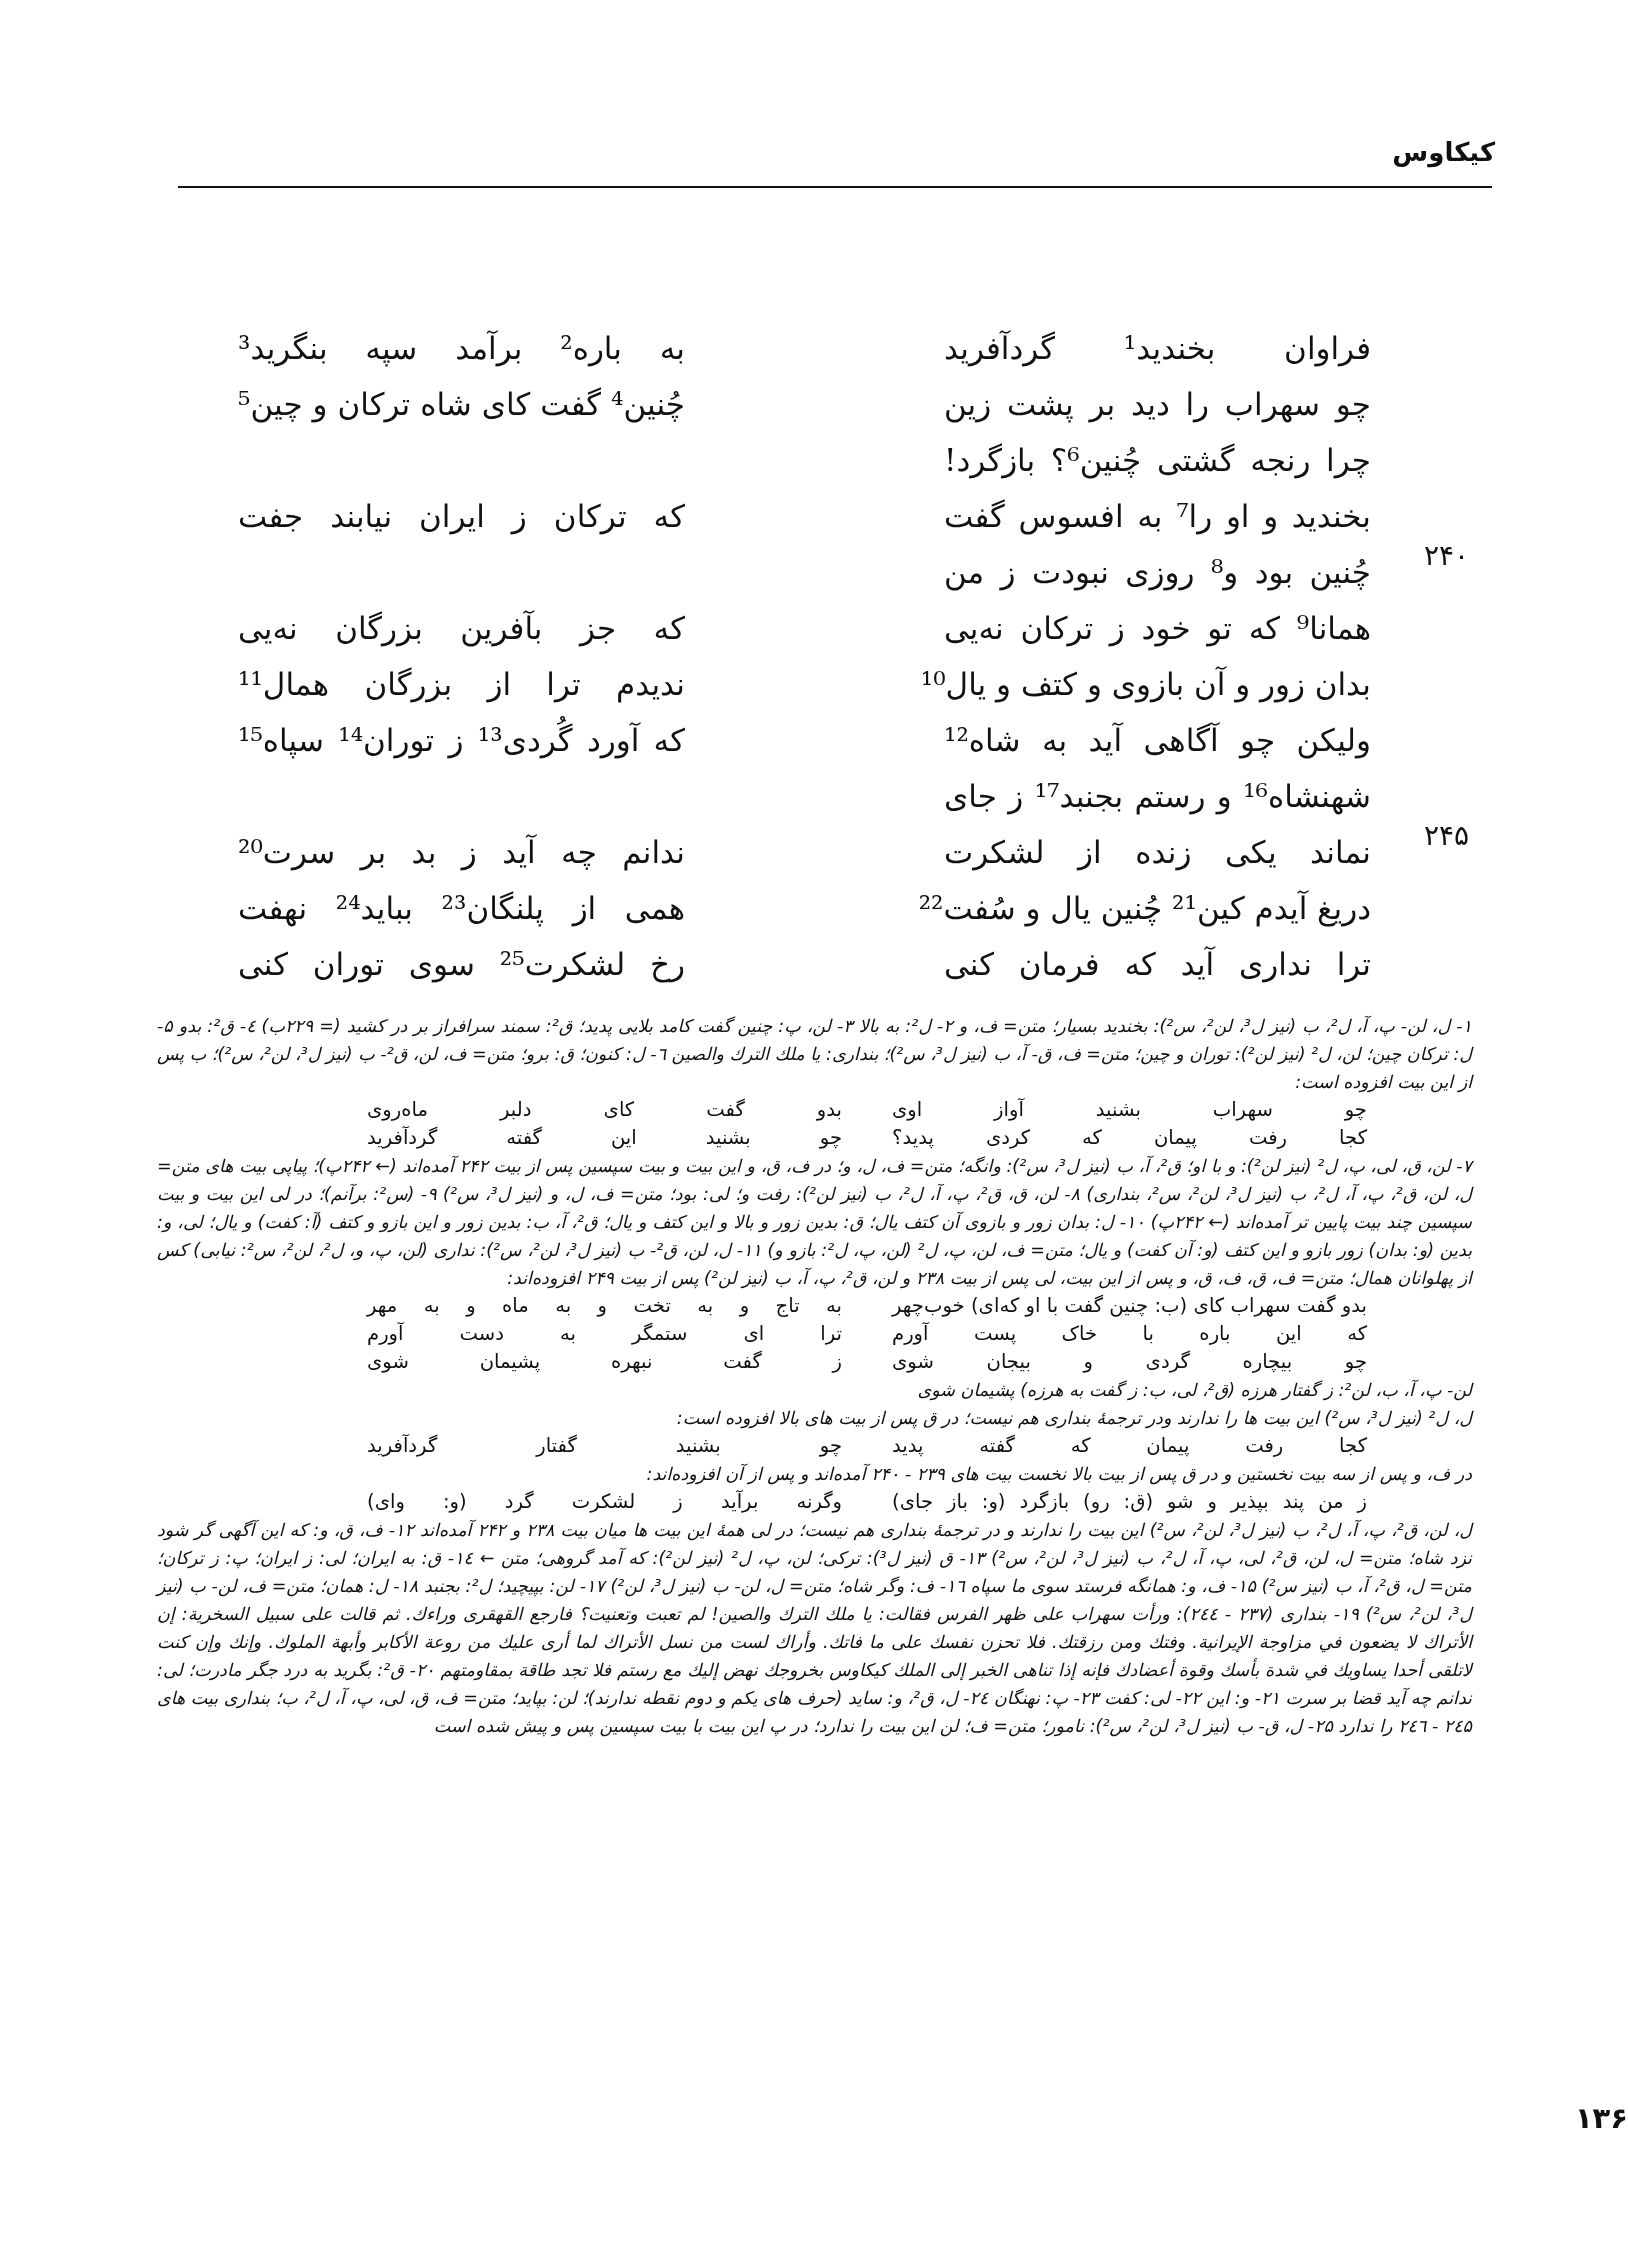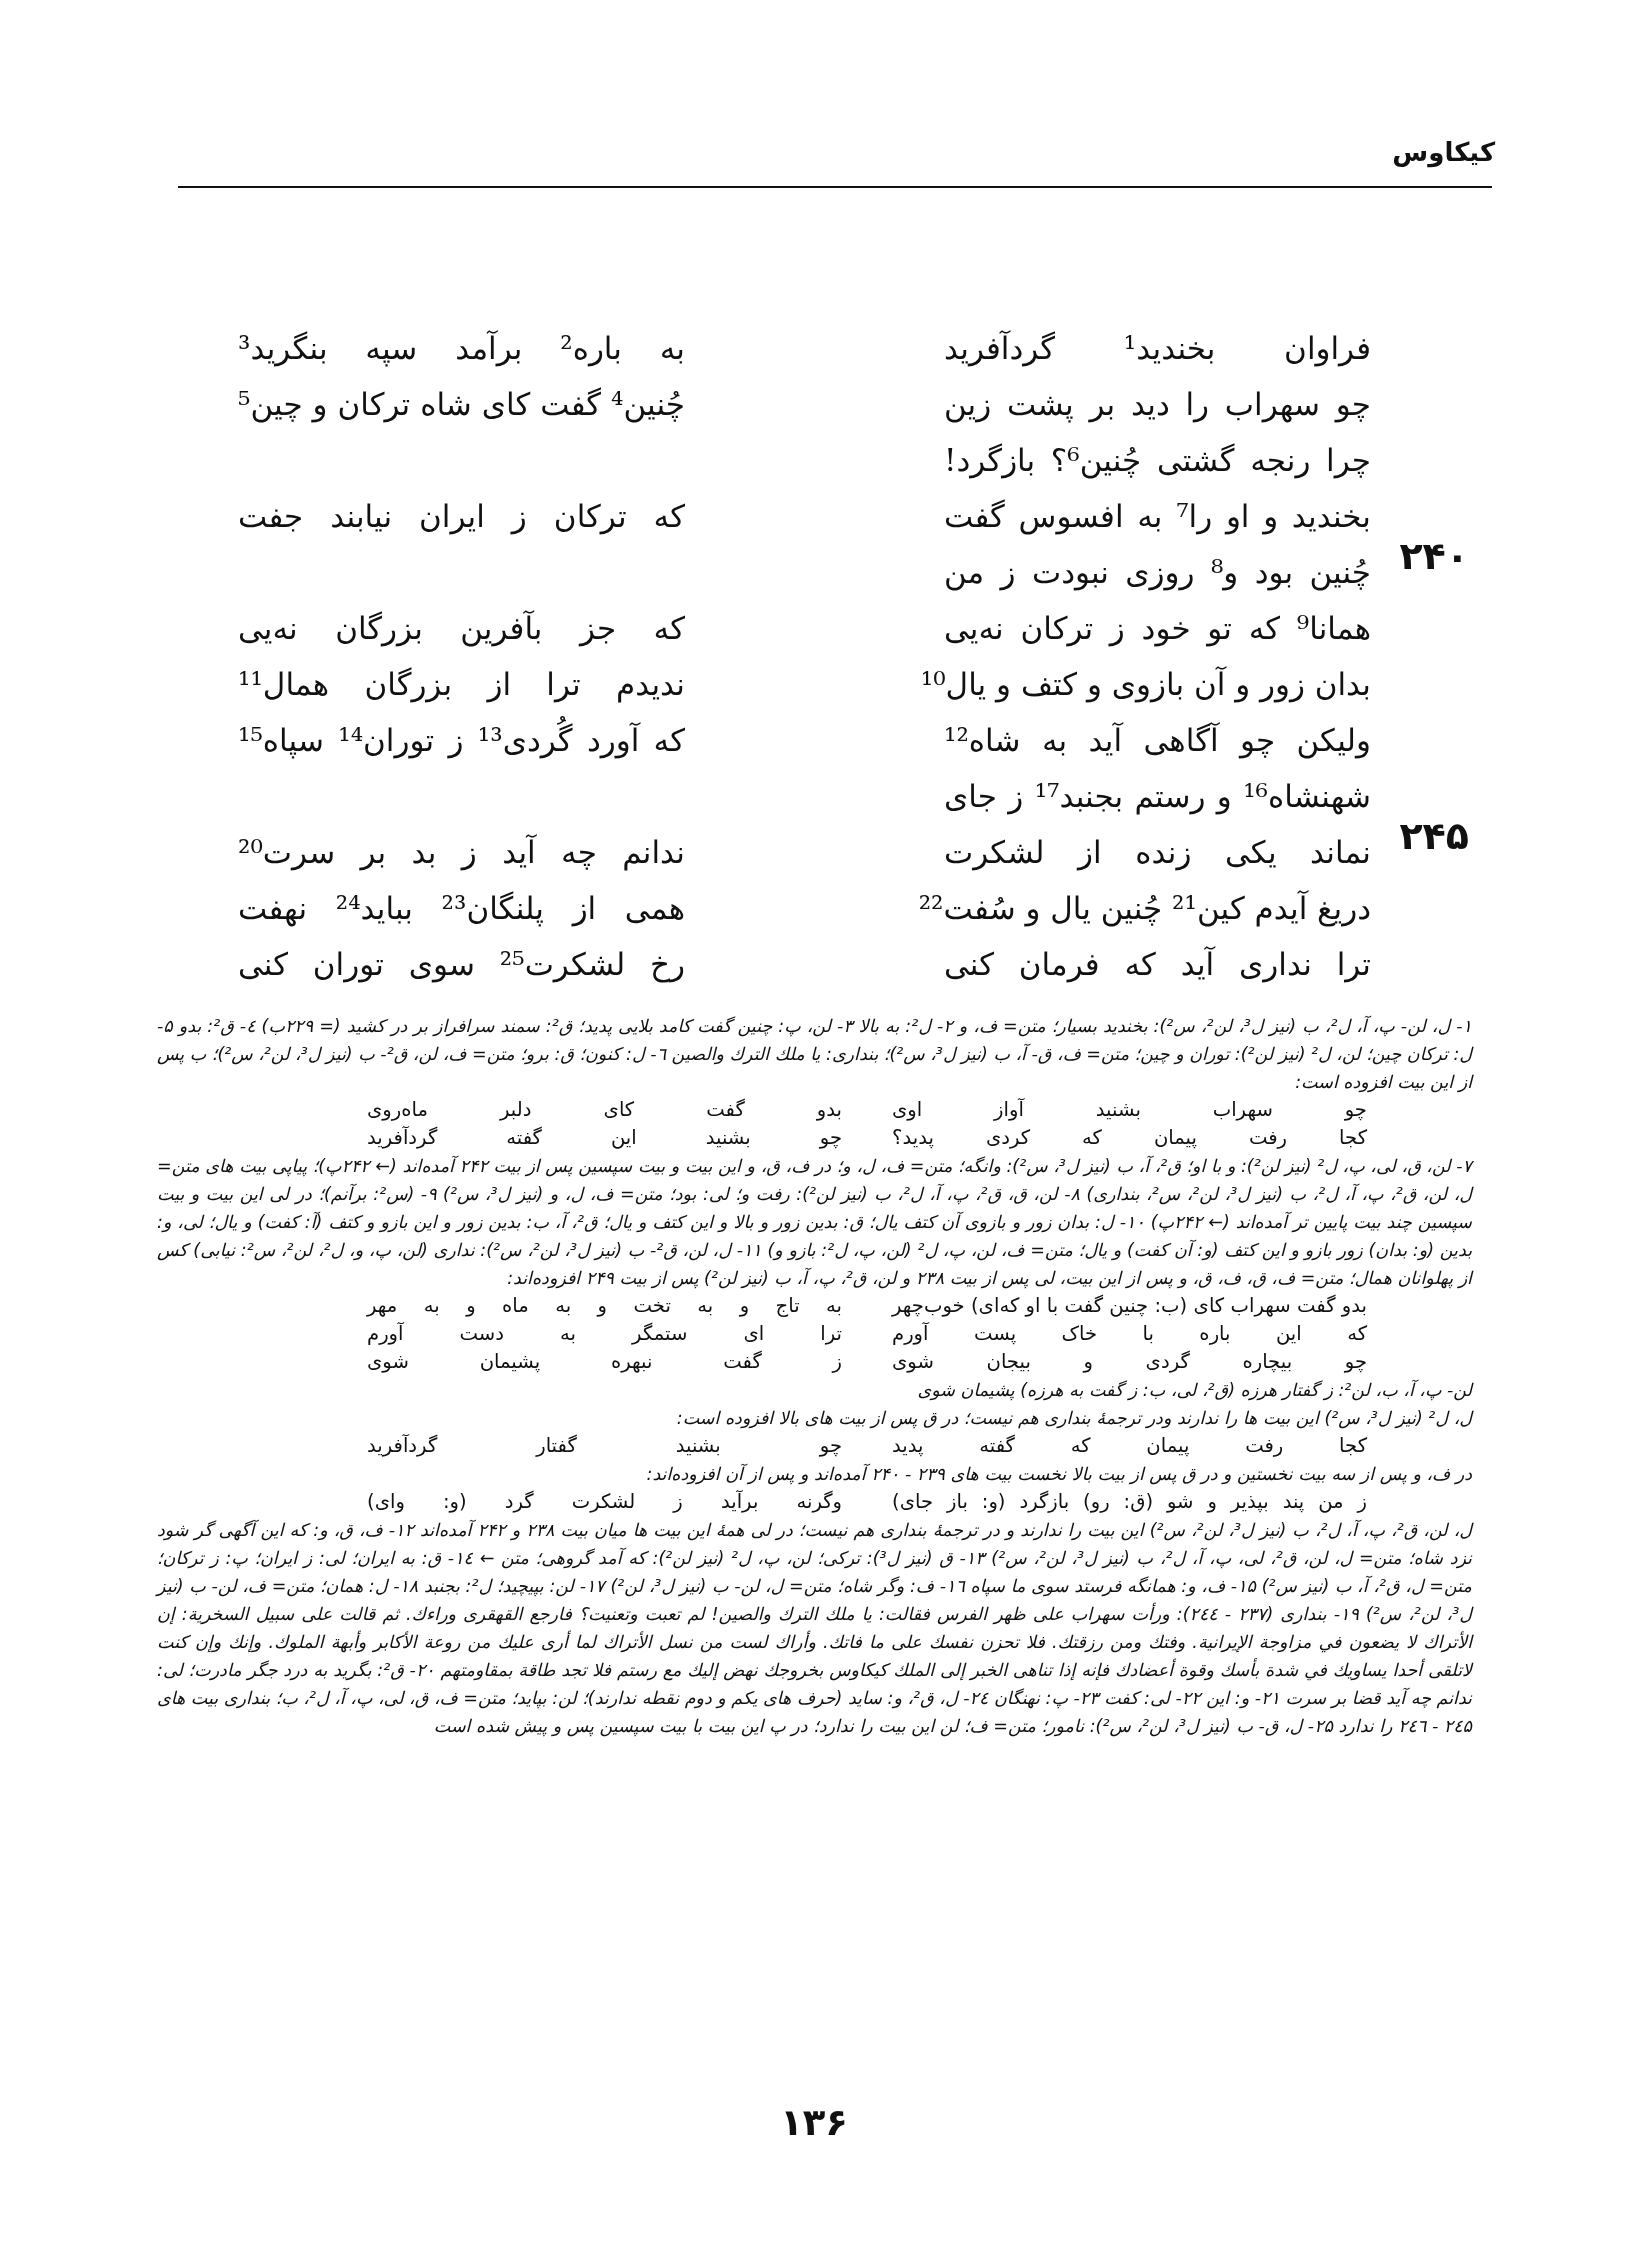--- a/index.html
+++ b/index.html
@@ -4,26 +4,26 @@
 <style>
   html,body{margin:0;padding:0;background:#ffffff;}
   body{width:1628px;height:2261px;position:relative;overflow:hidden;color:#111;font-family:"DejaVu Serif",serif;}
   .header-title{position:absolute;right:133px;top:137px;font-size:26px;font-weight:bold;direction:rtl;font-family:"DejaVu Sans",sans-serif;}
   .header-rule{position:absolute;left:178px;right:136px;top:186px;height:2.1px;background:#111;}
   .verses{position:absolute;top:304px;left:231px;width:1217px;direction:rtl;}
   .verse{position:relative;height:56px;}
   .hemi{position:absolute;top:16px;font-size:31px;line-height:56px;white-space:nowrap;text-align:justify;text-align-last:justify;}
   .hemi.right{right:77px;width:427px;}
   .hemi.left{left:7px;width:447px;}
-  .vnum{position:absolute;right:-21px;top:0;font-size:38px;font-weight:bold;line-height:56px;font-family:"DejaVu Sans",sans-serif;}
+  .vnum{position:absolute;right:-21px;top:0;font-size:28px;font-weight:normal;line-height:56px;font-family:"DejaVu Sans",sans-serif;}
   .footnotes{position:absolute;top:1012px;left:157px;width:1315px;direction:rtl;font-family:"DejaVu Sans",sans-serif;font-size:17.5px;line-height:28px;text-align:justify;}
   .fn-para{margin:0;font-style:italic;}
   .fn-verse{display:flex;justify-content:space-between;width:1000px;margin-right:105px;font-size:19.6px;line-height:28px;}
   .fn-verse span{display:block;width:475px;text-align:justify;text-align-last:justify;}
-  .page-number{position:absolute;left:0;right:0;top:2101px;text-align:center;font-size:37px;font-weight:bold;direction:rtl;font-family:"DejaVu Sans",sans-serif;}
+  .page-number{position:absolute;left:0;right:0;top:2101px;font-size:29px;font-weight:bold;direction:rtl;font-family:"DejaVu Sans",sans-serif;}
 </style>
 </head>
 <body>
 
 <div class="header-title">کیکاوس</div>
 <div class="header-rule"></div>
 
 <div class="verses">
   <div class="verse">
       <span class="vnum"></span>

